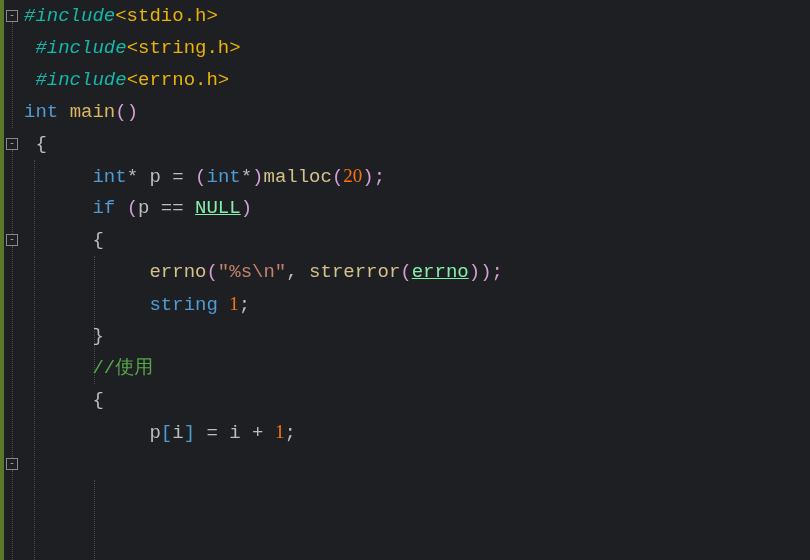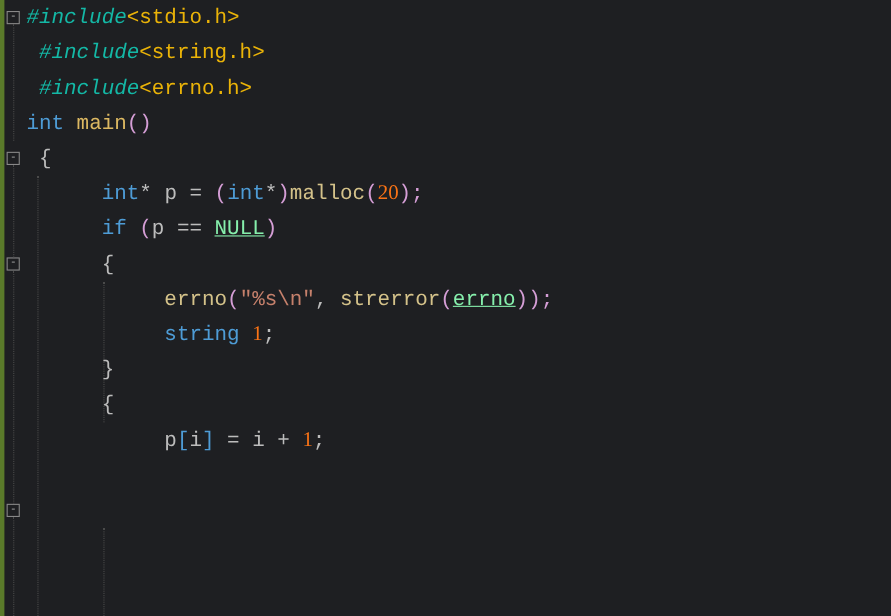--- a/index.html
+++ b/index.html
@@ -107,20 +107,21 @@
     <div class="line">      <span class="kw">if</span><span class="paren"> (</span><span class="ident">p</span><span class="op"> == </span><span class="macro">NULL</span><span class="paren">)</span></div>
 
     <div class="line">      <span class="punct">{</span></div>
 
     <div class="line">           <span class="call">errno</span><span class="paren">(</span><span class="str">"%s\n"</span><span class="punct">, </span><span class="call">strerror</span><span class="paren">(</span><span class="macro">errno</span><span class="paren">)</span><span class="paren">);</span></div>
 
     <div class="line">           <span class="kw">string</span><span> </span><span class="num">1</span><span class="punct">;</span></div>
 
     <div class="line">      <span class="punct">}</span></div>
 
+    <div class="line">      <span class="cmt">//使用</span></div>
 
 
 
     <div class="line">      <span class="punct">{</span></div>
 
     <div class="line">           <span class="ident">p</span><span class="brack">[</span><span class="ident">i</span><span class="brack">]</span><span class="op"> = </span><span class="ident">i</span><span class="op"> + </span><span class="num">1</span><span class="punct">;</span></div>
 
   </div>
 </div>
 

